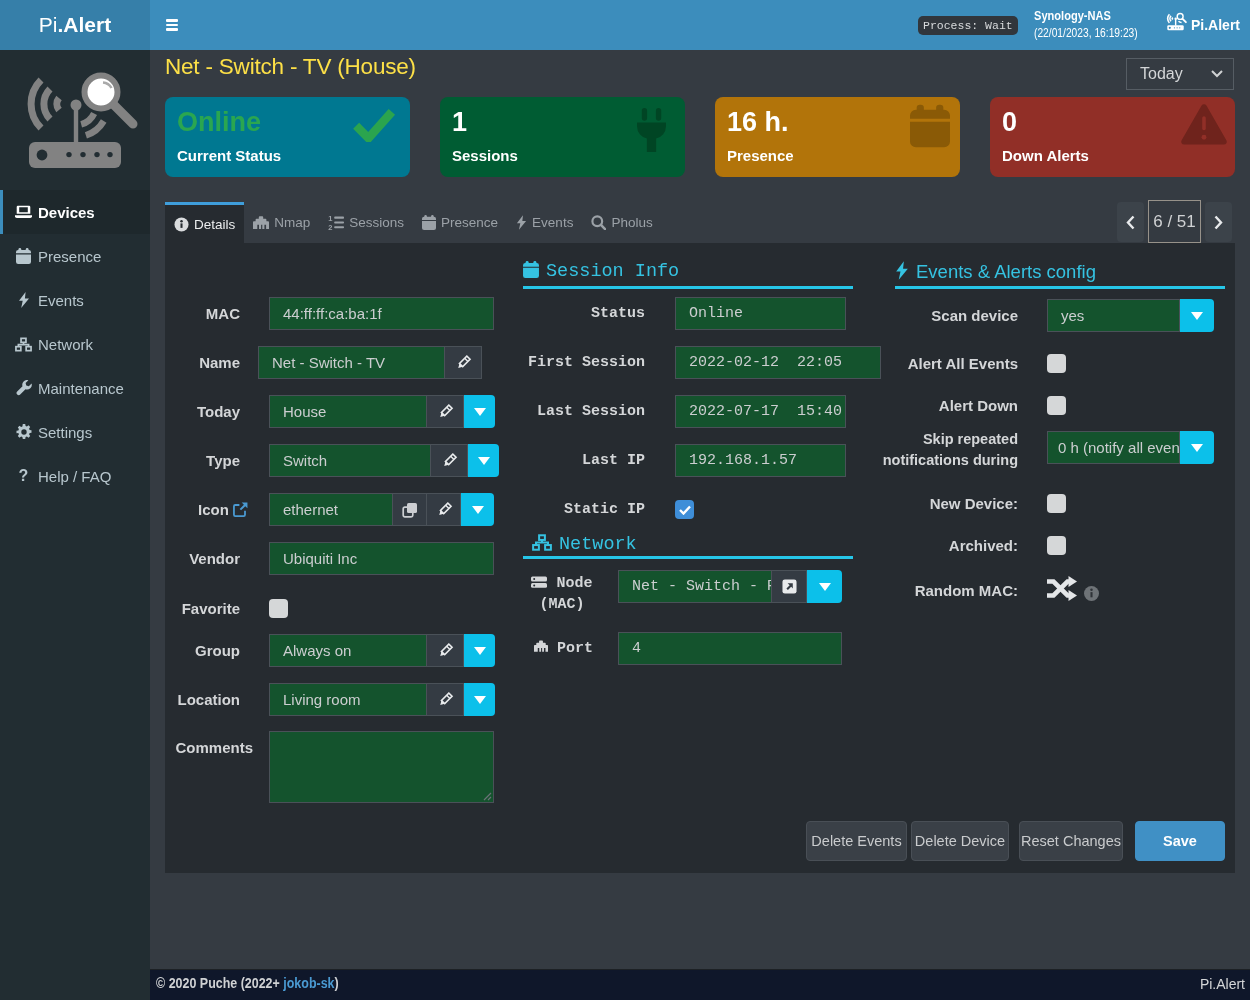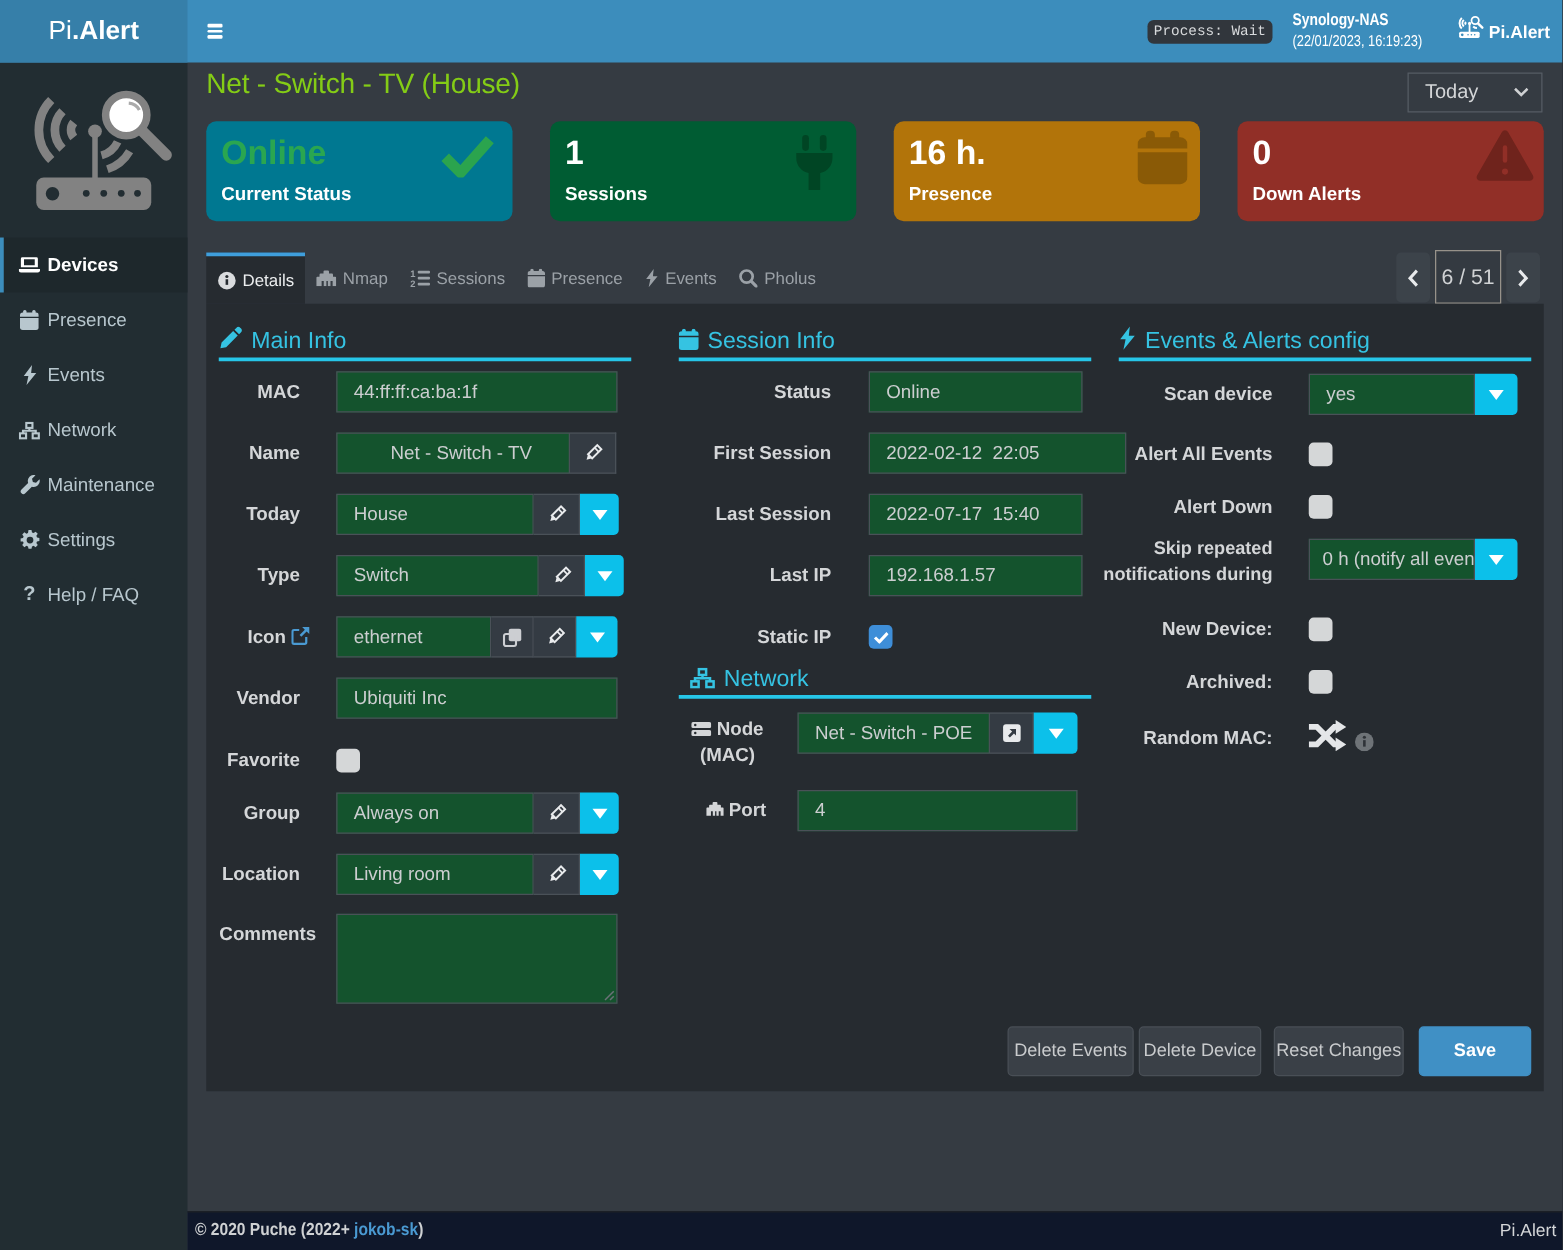--- a/index.html
+++ b/index.html
@@ -27,21 +27,21 @@
   .sidebar { position:absolute; top:50px; left:0; width:150px; height:950px; background:#222d32; }
   .slogo { position:absolute; top:8px; left:5px; }
   .menu { position:absolute; top:140px; left:0; width:150px; }
   .menu a { display:flex; align-items:center; height:44px; padding-left:15px; color:#b8c7ce;
             font-size:15px; text-decoration:none; }
   .menu a.active { background:#1e282c; color:#fff; border-left:3px solid #3c8dbc; padding-left:12px; font-weight:bold; }
   .menu .mi { width:17px; margin-right:6px; display:flex; justify-content:center; }
 
   
   .content { position:absolute; top:50px; left:150px; width:1100px; height:950px; }
-  h1.title { position:absolute; left:15px; top:4px; font-size:22.5px; font-weight:400; color:#84cc16; letter-spacing:-0.2px; }
+  h1.title { position:absolute; left:15px; top:4px; font-size:22.5px; font-weight:400; color:#fde047; letter-spacing:-0.2px; }
   .today { position:absolute; left:976px; top:8px; width:108px; height:32px; background:#353b42;
            border:1px solid #565d64; color:#d4d6d8; font-size:16px; line-height:30px; padding-left:13px; }
   .today svg { position:absolute; right:10px; top:11px; }
 
   
   .ibrow { position:absolute; left:15px; top:47px; width:1070px; display:flex; justify-content:space-between; }
   .ibox { position:relative; width:245px; height:80px; border-radius:8px; color:#fff; overflow:hidden; }
   .ibox .num { position:absolute; left:12px; top:10px; font-size:27px; font-weight:bold; }
   .ibox .lbl { position:absolute; left:12px; bottom:13px; font-size:15px; font-weight:bold; }
   .ibox .bigico { position:absolute; right:14px; top:12px; }
@@ -56,21 +56,21 @@
   .tabs .tab { display:flex; align-items:center; gap:5px; padding:0 9px; color:#9ba1a7; font-size:13.5px; height:41px; white-space:nowrap; }
   .tabs .tab.active { background:#262b30; border-top:3px solid #3f9edb; color:#eceeef; padding-top:0; height:41px; }
   .pag { position:absolute; top:-2px; left:952px; }
   .pbtn { position:absolute; top:2px; width:27px; height:40px; background:#3c434a; border-radius:4px;
           display:flex; align-items:center; justify-content:center; }
   .pnum { position:absolute; top:0; left:31px; width:53px; height:43px; background:#343a41; border:1px solid #97928a;
           color:#d0d2d4; font-size:17px; text-align:center; line-height:41px; }
   .boxbody { position:absolute; top:41px; left:0; width:1070px; height:630px; background:#262b30; }
 
   .col { position:absolute; top:0; bottom:0; width:330px; }
-  .c1 { left:10px; } .c2 { left:378px; } .c3 { left:730px; }
+  .c1 { left:10px; } .c2 { left:358px;font-family:Liberation Mono, monospace; } .c3 { left:730px; }
 
   .sech { position:absolute; left:0; right:0; top:16px; height:30px; border-bottom:3px solid #26c6e8;
           color:#35c3e2; font-size:18.5px; line-height:26px; }
   .sech .si { margin-right:7px; position:relative; top:2px; }
   .flabel { position:absolute; left:0; font-weight:bold; font-size:15px; color:#d4d6d8; text-align:right; white-space:nowrap; }
   .ictl { position:absolute; display:flex; }
   .field { background:#14532d; border:1px solid #4a5158; color:#ccced0; font-size:15px;
            line-height:31px; padding-left:13px; white-space:nowrap; overflow:hidden; }
   .abtn { width:37px; background:#343b43; border:1px solid #4a5158; border-left:0; display:flex; align-items:center; justify-content:center; }
   .cbtn { width:31px; background:#0cc0ea; border-radius:0 4px 4px 0; display:flex; align-items:center; justify-content:center; }
@@ -274,30 +274,27 @@
         <div class="pbtn" style="left:88px">
             <svg width="9" height="15" viewBox="0 0 9 15">
               <path d="M1.5 1.5 L7 7.5 L1.5 13.5" stroke="#e8eaec" stroke-width="2.4" fill="none"></path>
             </svg>
           </div>
       </div>
 
       <div class="boxbody">
 
         <div class="col c1">
-          <div class="sech"><span class="si"><svg width="19" height="19" viewBox="0 0 16 16" fill="#35c3e2">
-                  <path d="M11.8 1.1 a2 2 0 0 1 2.8 0 l0.3 0.3 a2 2 0 0 1 0 2.8 l-1.2 1.2 -3.1 -3.1 z M9.7 3.2 l3.1 3.1 -7.8 7.8 -3.9 0.8 0.8 -3.9 z"></path>
-                </svg></span>Main Info</div>
           <div class="flabel" style="top:54px; left:-55px; width:120px; line-height:33px;">MAC</div>
           <div class="ictl" style="left:94px; top:54px;">
               <div class="field" style="width:225px;">44:ff:ff:ca:ba:1f</div>
             </div>
 
           <div class="flabel" style="top:103px; left:-55px; width:120px; line-height:33px;">Name</div>
-          <div class="ictl" style="left:94px; top:103px;text-align:center;">
+          <div class="ictl" style="left:83px; top:103px;">
               <div class="field" style="width:187px;">Net - Switch - TV</div>
               <div class="abtn">
                 <svg width="18" height="18" viewBox="0 0 18 18">
                   <g transform="rotate(45 9 9)">
                     <rect x="6.8" y="1.4" width="4.6" height="10.4" fill="none" stroke="#e8eaec" stroke-width="1.6"></rect>
                     <line x1="6.8" y1="4.4" x2="11.4" y2="4.4" stroke="#e8eaec" stroke-width="1.4"></line>
                     <path d="M6.8 11.8 L9.1 15.8 L11.4 11.8 z" fill="#e8eaec"></path>
                   </g>
                 </svg>
               </div>

